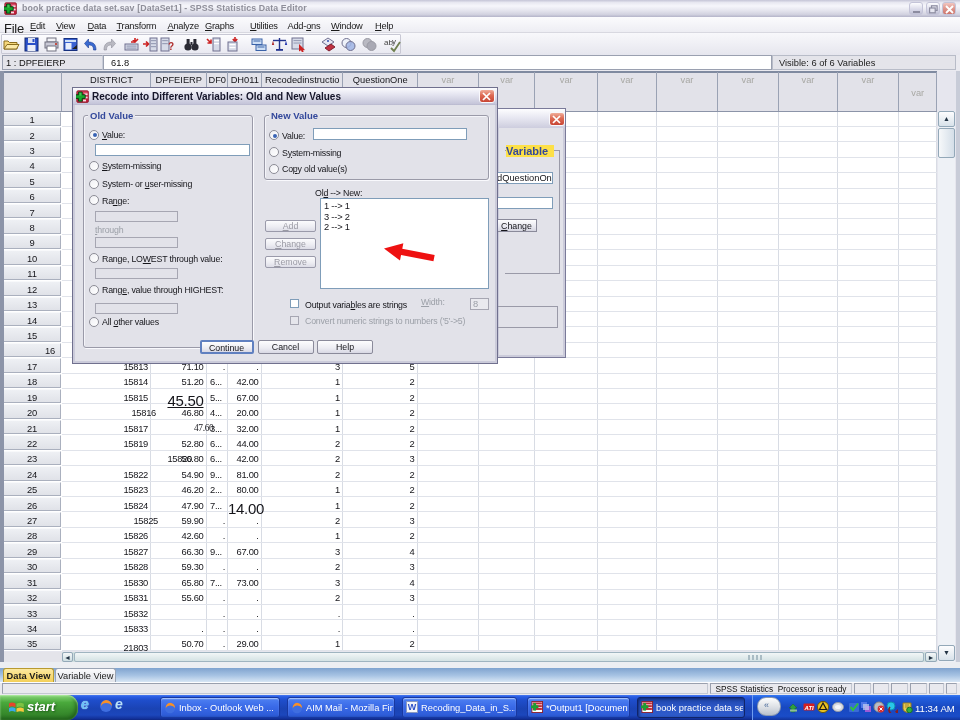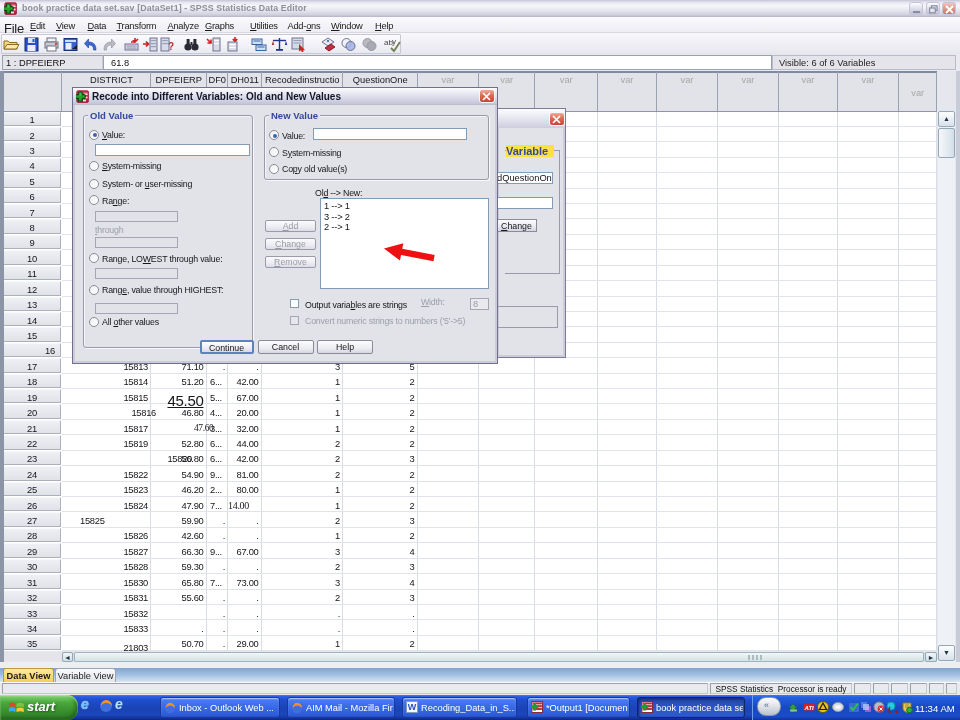--- a/index.html
+++ b/index.html
@@ -330,27 +330,27 @@
 <div class="abs" style="left:210.0px;top:484.18px;font-size:9.4px;letter-spacing:-0.3px;color:#15151a;">2...</div>
 <div class="abs" style="left:228px;top:484.18px;width:30.5px;text-align:right;font-size:9.4px;letter-spacing:-0.3px;color:#15151a;">80.00</div>
 <div class="abs" style="left:261.5px;top:484.18px;width:78.5px;text-align:right;font-size:9.4px;letter-spacing:-0.3px;color:#15151a;">1</div>
 <div class="abs" style="left:343px;top:484.18px;width:71.5px;text-align:right;font-size:9.4px;letter-spacing:-0.3px;color:#15151a;">2</div>
 <div class="abs" style="left:62px;top:511.42px;width:875px;height:1px;background:#e0e3ea;"></div>
 <div class="abs" style="left:4px;top:497.00px;width:57px;height:14.42px;background:linear-gradient(180deg,#eef0f4,#e0e2e8);border-bottom:1px solid #aab0be;border-right:1px solid #aab0be;border-top:1px solid #f8f9fb;"></div>
 <div class="abs" style="left:4px;top:499.60px;width:56px;text-align:center;font-size:9.4px;letter-spacing:-0.2px;color:#15151a;">26</div>
 <div class="abs" style="left:62px;top:499.60px;width:86px;text-align:right;font-size:9.4px;letter-spacing:-0.3px;color:#15151a;">15824</div>
 <div class="abs" style="left:151px;top:499.60px;width:52.5px;text-align:right;font-size:9.4px;letter-spacing:-0.3px;color:#15151a;">47.90</div>
 <div class="abs" style="left:210.0px;top:499.60px;font-size:9.4px;letter-spacing:-0.3px;color:#15151a;">7...</div>
-<div class="abs" style="left:228px;top:499.60px;width:30.5px;text-align:left;font-size:10px;letter-spacing:-0.3px;color:#15151a;font-family:Liberation Serif, serif;">14.00</div>
+<div class="abs" style="left:228px;top:499.60px;width:30.5px;text-align:left;font-size:15px;letter-spacing:-0.3px;color:#15151a;">14.00</div>
 <div class="abs" style="left:261.5px;top:499.60px;width:78.5px;text-align:right;font-size:9.4px;letter-spacing:-0.3px;color:#15151a;">1</div>
 <div class="abs" style="left:343px;top:499.60px;width:71.5px;text-align:right;font-size:9.4px;letter-spacing:-0.3px;color:#15151a;">2</div>
 <div class="abs" style="left:62px;top:526.84px;width:875px;height:1px;background:#e0e3ea;"></div>
 <div class="abs" style="left:4px;top:512.42px;width:57px;height:14.42px;background:linear-gradient(180deg,#eef0f4,#e0e2e8);border-bottom:1px solid #aab0be;border-right:1px solid #aab0be;border-top:1px solid #f8f9fb;"></div>
 <div class="abs" style="left:4px;top:515.02px;width:56px;text-align:center;font-size:9.4px;letter-spacing:-0.2px;color:#15151a;">27</div>
-<div class="abs" style="left:80px;top:515.02px;width:86px;text-align:left;font-size:9.4px;letter-spacing:-0.3px;color:#15151a;">15825</div>
+<div class="abs" style="left:72px;top:515.02px;width:86px;text-align:right;font-size:9.4px;letter-spacing:-0.3px;color:#15151a;">15825</div>
 <div class="abs" style="left:151px;top:515.02px;width:52.5px;text-align:right;font-size:9.4px;letter-spacing:-0.3px;color:#15151a;">59.90</div>
 <div class="abs" style="left:206.5px;top:515.02px;width:18.5px;text-align:right;font-size:9.4px;letter-spacing:-0.3px;color:#15151a;">.</div>
 <div class="abs" style="left:228px;top:515.02px;width:30.5px;text-align:right;font-size:9.4px;letter-spacing:-0.3px;color:#15151a;">.</div>
 <div class="abs" style="left:261.5px;top:515.02px;width:78.5px;text-align:right;font-size:9.4px;letter-spacing:-0.3px;color:#15151a;">2</div>
 <div class="abs" style="left:343px;top:515.02px;width:71.5px;text-align:right;font-size:9.4px;letter-spacing:-0.3px;color:#15151a;">3</div>
 <div class="abs" style="left:62px;top:542.26px;width:875px;height:1px;background:#e0e3ea;"></div>
 <div class="abs" style="left:4px;top:527.84px;width:57px;height:14.42px;background:linear-gradient(180deg,#eef0f4,#e0e2e8);border-bottom:1px solid #aab0be;border-right:1px solid #aab0be;border-top:1px solid #f8f9fb;"></div>
 <div class="abs" style="left:4px;top:530.44px;width:56px;text-align:center;font-size:9.4px;letter-spacing:-0.2px;color:#15151a;">28</div>
 <div class="abs" style="left:62px;top:530.44px;width:86px;text-align:right;font-size:9.4px;letter-spacing:-0.3px;color:#15151a;">15826</div>
 <div class="abs" style="left:151px;top:530.44px;width:52.5px;text-align:right;font-size:9.4px;letter-spacing:-0.3px;color:#15151a;">42.60</div>

